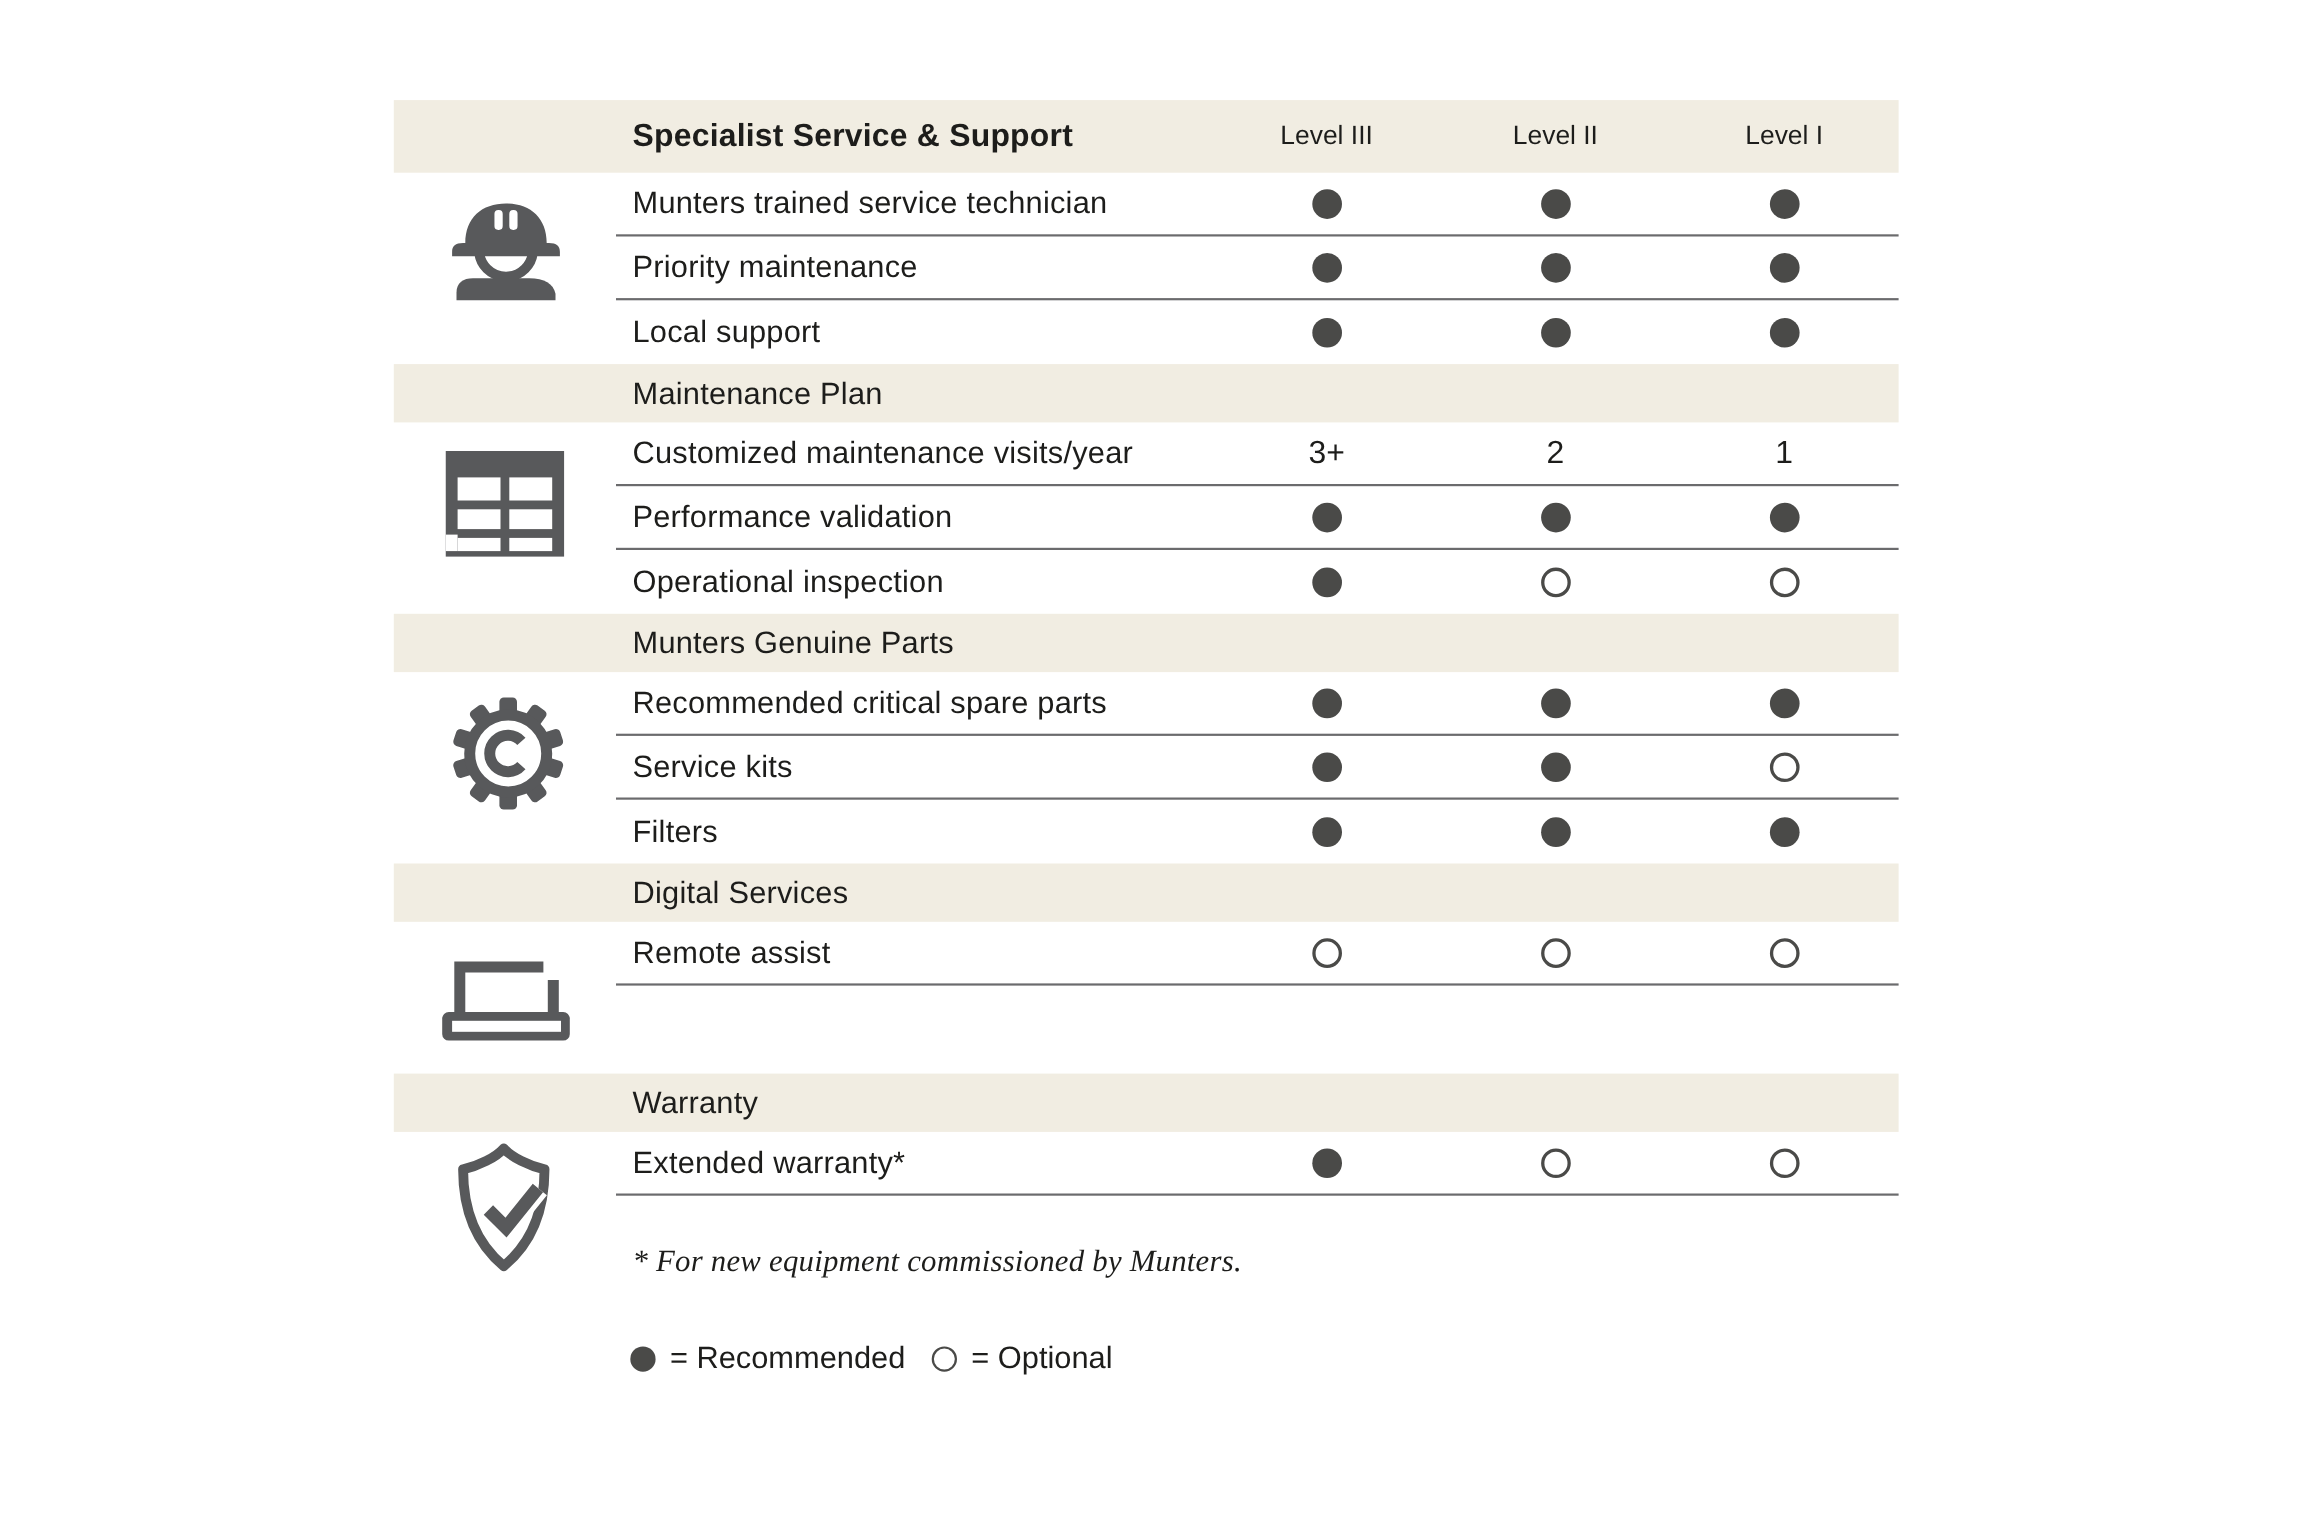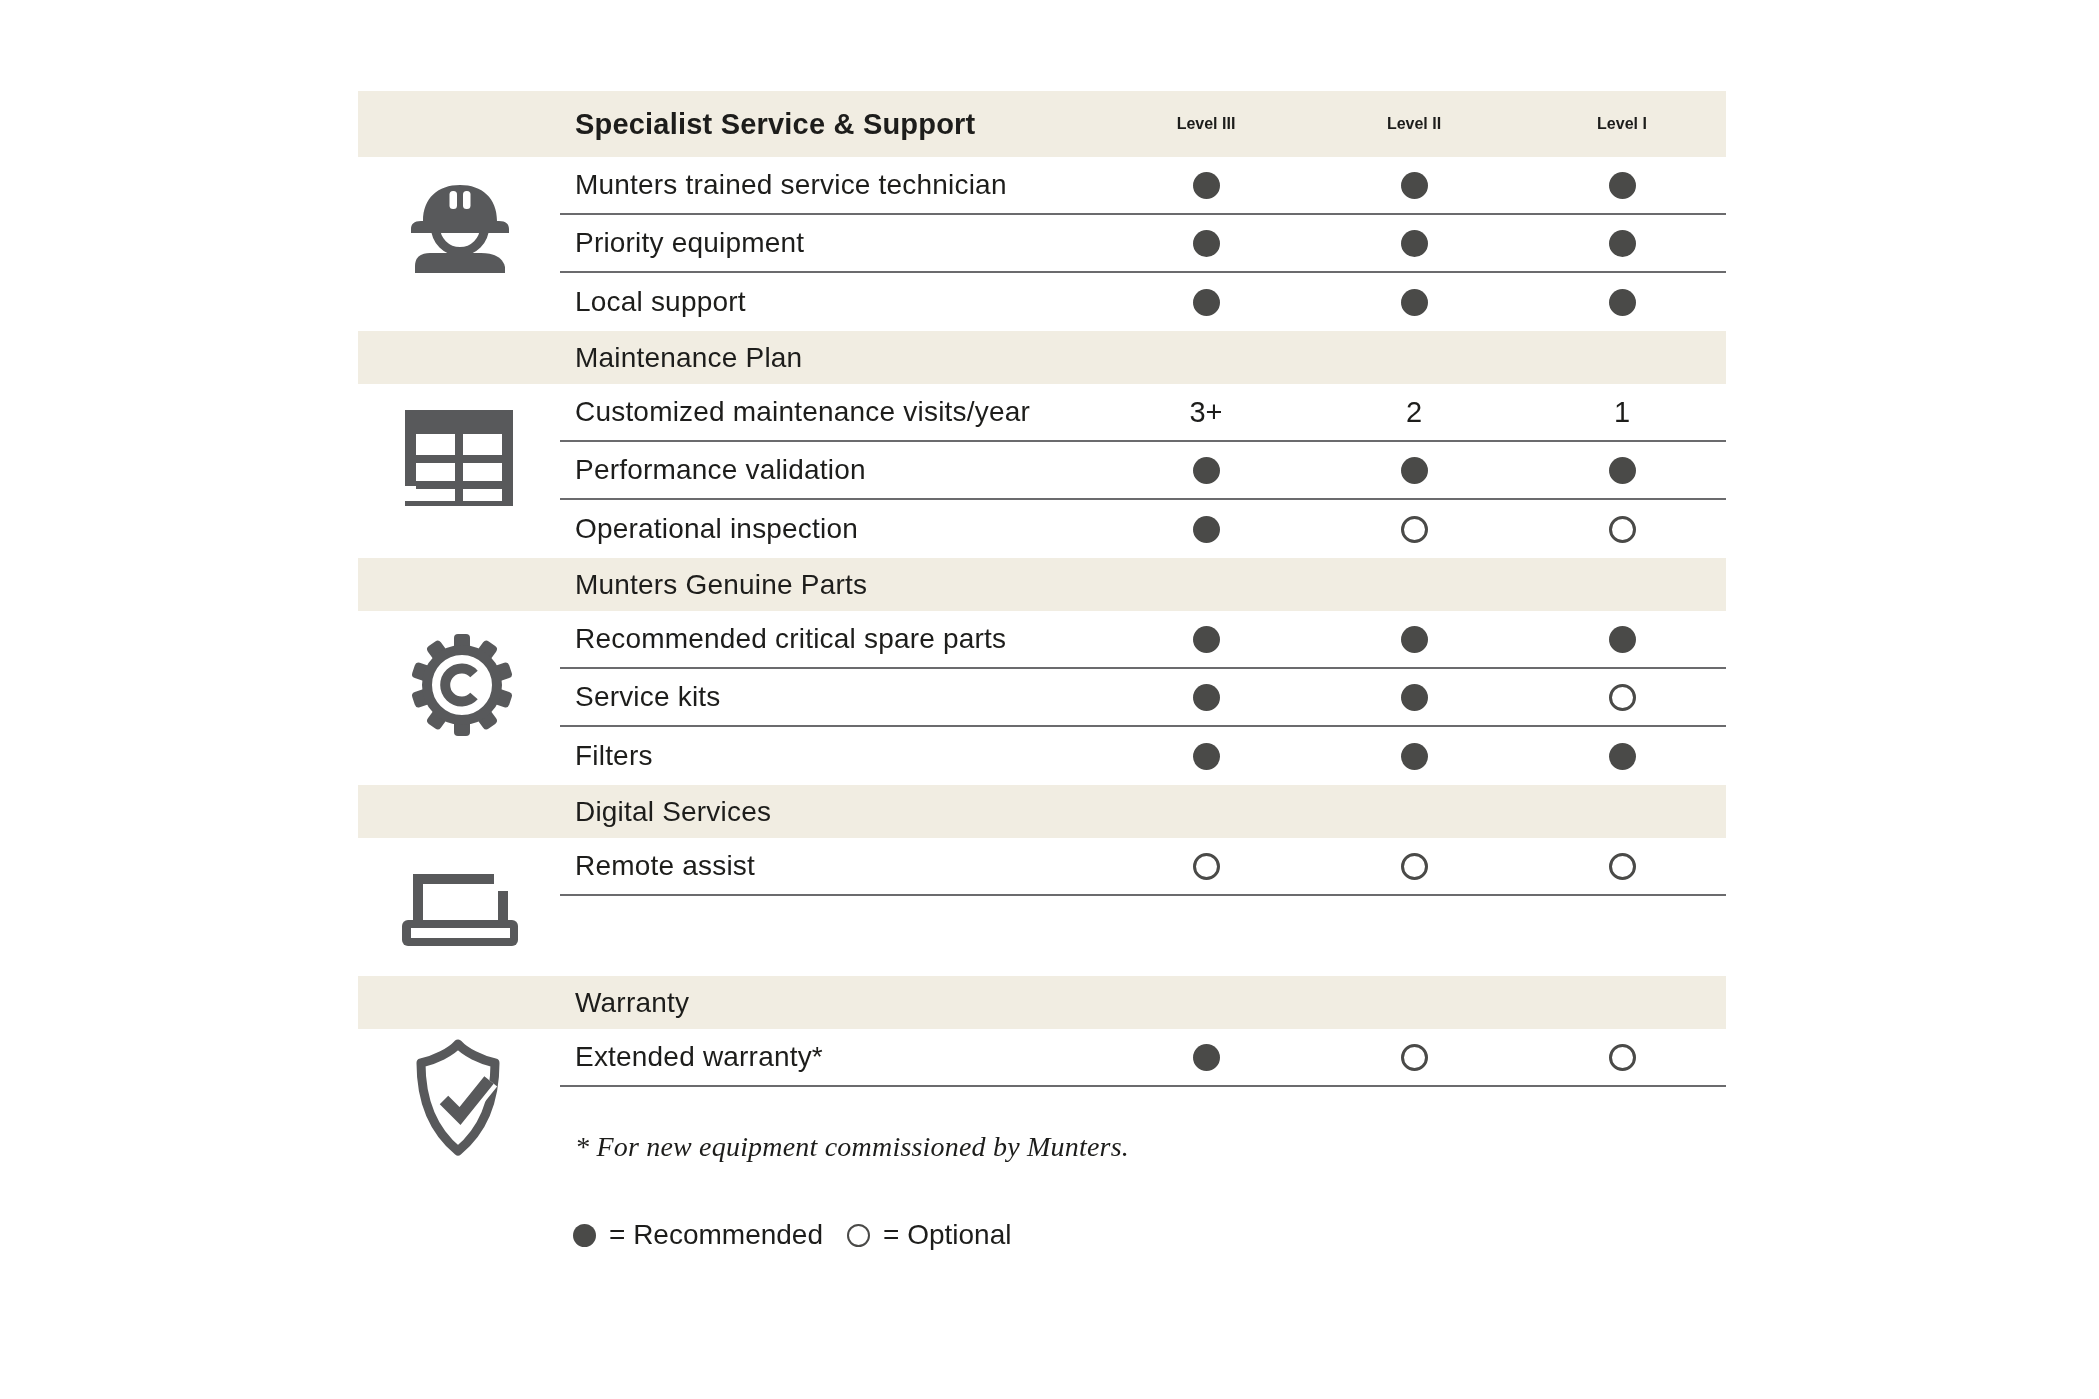--- a/index.html
+++ b/index.html
@@ -18,21 +18,21 @@
   }
   .canvas{position:relative;width:2099px;height:1399px;overflow:hidden;background:var(--white);}
   .table{position:absolute;left:358px;top:91px;width:1368px;}
 
   
   .band{background:var(--band);display:flex;align-items:center;height:53px;}
   .band.header-band{height:66px;}
   .icon-gap{width:202px;flex:none;}
   .band-title{flex:1;padding-left:15px;font-size:28px;font-weight:400;letter-spacing:.2px;}
   .band-title.hdr{font-weight:700;font-size:29px;}
-  .colhead{width:208px;flex:none;display:flex;justify-content:center;font-size:16px;font-weight:700;}
+  .colhead{width:208px;flex:none;display:flex;justify-content:center;font-size:24px;font-weight:400;}
 
   
   .rows{position:relative;}
   .row{margin-left:202px;height:58px;display:flex;align-items:center;}
   .row.bl{border-bottom:2px solid var(--line);}
   .label{flex:1;padding-left:15px;font-size:28px;letter-spacing:.2px;}
   .vcell{width:208px;flex:none;display:flex;justify-content:center;align-items:center;
          font-size:29px;font-weight:500;}
   .dot{box-sizing:border-box;width:27px;height:27px;border-radius:50%;display:inline-block;}
   .dot.filled{background:var(--dot);}
@@ -86,21 +86,21 @@
               <span class="dot filled"></span>
             </div>
           <div class="vcell">
               <span class="dot filled"></span>
             </div>
           <div class="vcell">
               <span class="dot filled"></span>
             </div>
         </div>
         <div class="row bl">
-          <div class="label">Priority equipment</div>
+          <div class="label">Priority maintenance</div>
           <div class="vcell">
               <span class="dot filled"></span>
             </div>
           <div class="vcell">
               <span class="dot filled"></span>
             </div>
           <div class="vcell">
               <span class="dot filled"></span>
             </div>
         </div>

